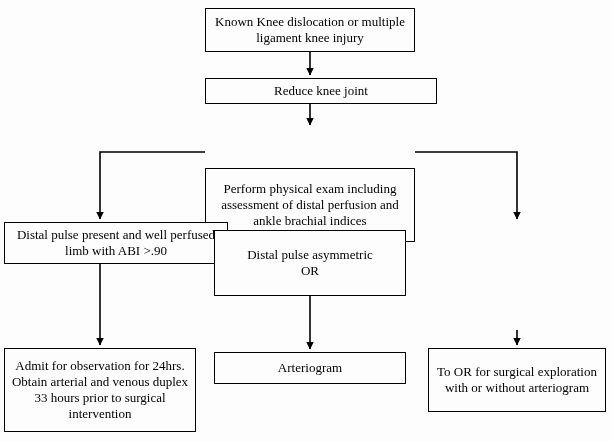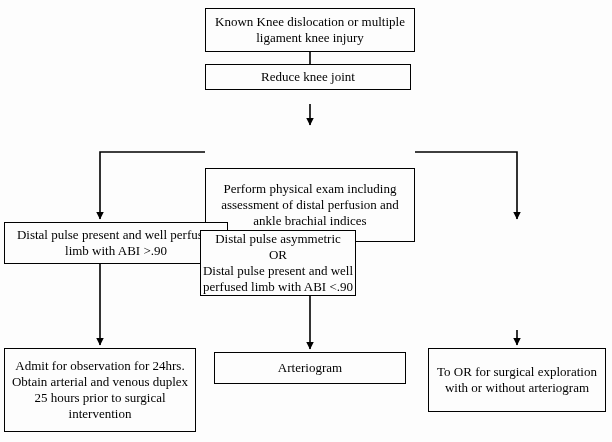--- a/index.html
+++ b/index.html
@@ -34,25 +34,25 @@
     flex-direction: column;
     align-items: center;
     justify-content: center;
     text-align: center;
     font-size: 13px;
     line-height: 1.25;
     padding: 3px 1px;
   }
   
   .node-start   { left: 205px; top: 8px;   width: 210px; height: 44px; }
-  .node-reduce  { left: 205px; top: 64px;  width: 206px; height: 26px; }
+  .node-reduce  { left: 205px; top: 78px;  width: 232px; height: 26px; }
   .node-exam    { left: 205px; top: 128px; width: 210px; height: 74px; margin-top: 40px; }
   
   .node-branch-left   { left: 4px;   top: 222px; width: 224px; height: 42px; align-items: flex-end; }
-  .node-branch-middle { left: 200px; top: 230px; width: 156px; height: 66px; }
+  .node-branch-middle { left: 214px; top: 230px; width: 192px; height: 66px; }
   .node-branch-right  { left: 428px; top: 222px; width: 178px; height: 108px; }
   
   .node-outcome-left   { left: 4px;   top: 348px; width: 192px; height: 84px; }
   .node-outcome-middle { left: 214px; top: 352px; width: 192px; height: 32px; }
   .node-outcome-right  { left: 428px; top: 348px; width: 178px; height: 64px; }
 </style>
 </head>
 <body>
 
 <div class="canvas">
@@ -93,26 +93,25 @@
     <span>Perform physical exam including assessment of distal perfusion and ankle brachial indices</span>
   </div>
 
   <div class="node node-branch-left">
     <span>Distal pulse present and well perfused limb with ABI &gt;.90</span>
   </div>
 
   <div class="node node-branch-middle">
     <span>Distal pulse asymmetric</span>
     <span>OR</span>
-    <span>Distal pulse present and well perfused limb with ABI &lt;.90</span>
   </div>
 
 
   <div class="node node-outcome-left">
-    <span>Admit for observation for 24hrs.  Obtain arterial and venous duplex 25 hours prior to surgical intervention</span>
+    <span>Admit for observation for 24hrs.  Obtain arterial and venous duplex 33 hours prior to surgical intervention</span>
   </div>
 
   <div class="node node-outcome-middle">
     <span>Arteriogram</span>
   </div>
 
   <div class="node node-outcome-right">
     <span>To OR for surgical exploration with or without arteriogram</span>
   </div>
 

